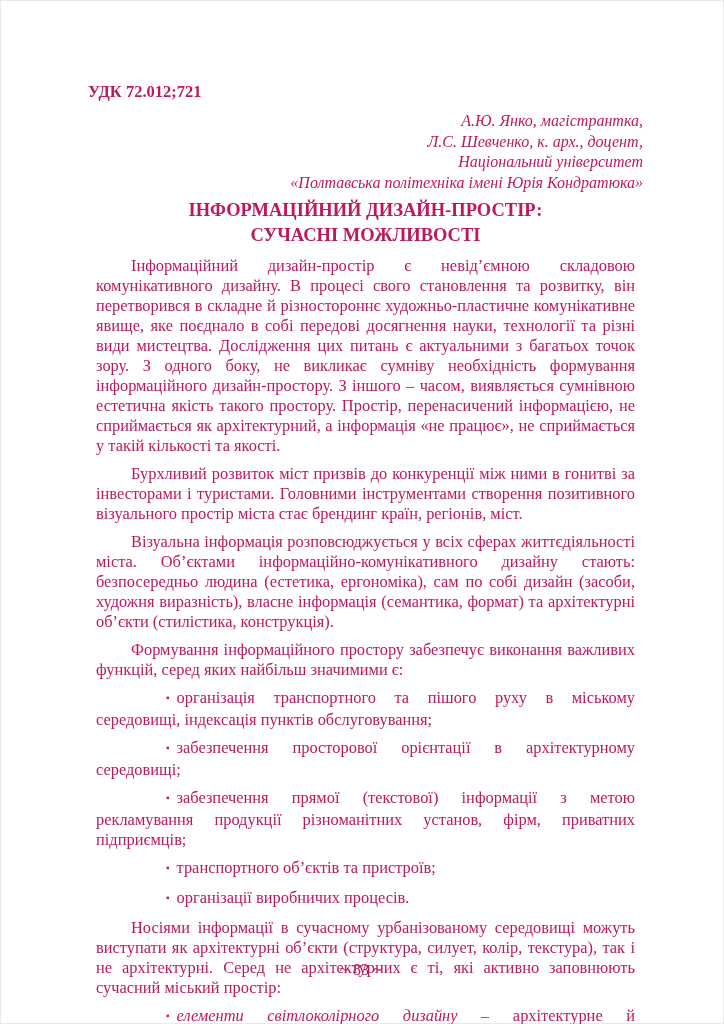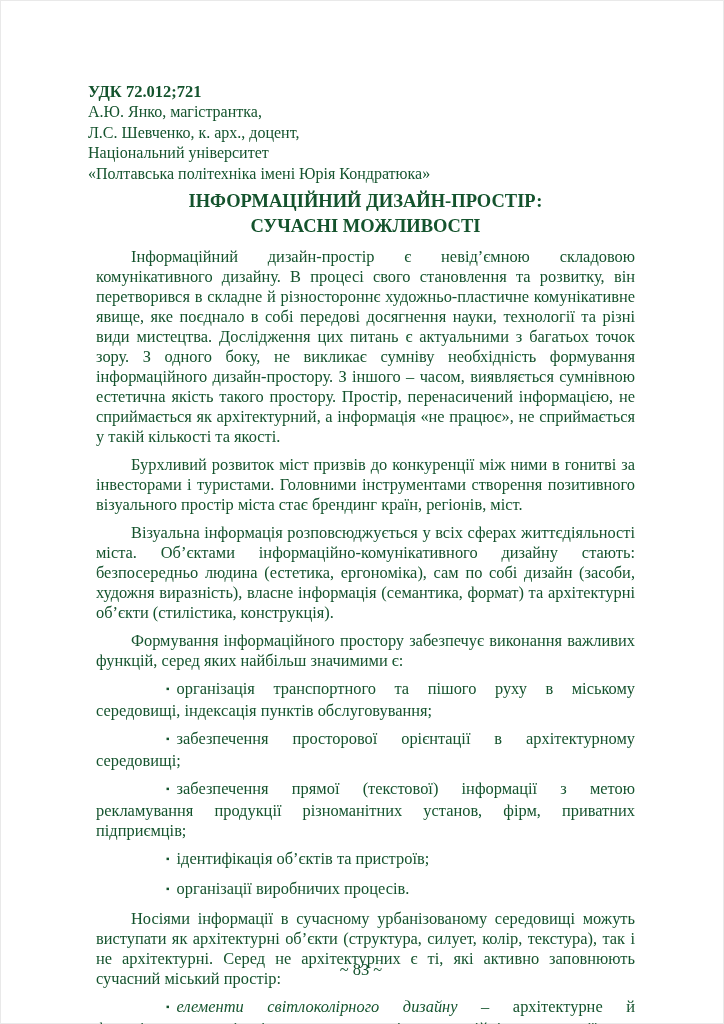--- a/index.html
+++ b/index.html
@@ -6,35 +6,37 @@
   body {
     width: 724px; height: 1024px;
     background: #f4f4f4;
     font-family: "Liberation Serif", "DejaVu Serif", serif;
   }
   .page {
     position: relative;
     width: 724px; height: 1024px;
     background: #ffffff;
     overflow: hidden;
-    color: #14532d;
+    color: #be185d;
     box-shadow: inset 0 0 0 1px #e9e9e9;
   }
   .content {
     position: absolute;
     left: 88px; top: 82px;
     width: 555px;
   }
   .udc {
     font-weight: bold;
     font-size: 16.5px;
     line-height: 20px;
   }
   .authors {
-    text-align: left;
+    margin-top: 9px;
+    text-align: right;
+    font-style: italic;
     font-size: 16px;
     line-height: 20.5px;
   }
   .title {
     margin: 5px 0 5px 0;
     text-align: center;
     font-weight: bold;
     font-size: 18.5px;
     line-height: 25px;
   }
@@ -85,21 +87,21 @@
     </h1>
 
     <p class="para">Інформаційний дизайн-простір є невід’ємною складовою комунікативного дизайну. В процесі свого становлення та розвитку, він перетворився в складне й різностороннє художньо-пластичне комунікативне явище, яке поєднало в собі передові досягнення науки, технології та різні види мистецтва. Дослідження цих питань є актуальними з багатьох точок зору. З одного боку, не викликає сумніву необхідність формування інформаційного дизайн-простору. З іншого – часом, виявляється сумнівною естетична якість такого простору. Простір, перенасичений інформацією, не сприймається як архітектурний, а інформація «не працює», не сприймається у такій кількості та якості.</p>
     <p class="para">Бурхливий розвиток міст призвів до конкуренції між ними в гонитві за інвесторами і туристами. Головними інструментами створення позитивного візуального простір міста стає брендинг країн, регіонів, міст.</p>
     <p class="para">Візуальна інформація розповсюджується у всіх сферах життєдіяльності міста. Об’єктами інформаційно-комунікативного дизайну стають: безпосередньо людина (естетика, ергономіка), сам по собі дизайн (засоби, художня виразність), власне інформація (семантика, формат) та архітектурні об’єкти (стилістика, конструкція).</p>
     <p class="para">Формування інформаційного простору забезпечує виконання важливих функцій, серед яких найбільш значимими є:</p>
 
     <p class="para"><span class="bullet-marker">▪</span><span>організація транспортного та пішого руху в міському середовищі, індексація пунктів обслуговування;</span></p>
     <p class="para"><span class="bullet-marker">▪</span><span>забезпечення просторової орієнтації в архітектурному середовищі;</span></p>
     <p class="para"><span class="bullet-marker">▪</span><span>забезпечення прямої (текстової) інформації з метою рекламування продукції різноманітних установ, фірм, приватних підприємців;</span></p>
-    <p class="para"><span class="bullet-marker">▪</span><span>ідентифікація об’єктів та пристроїв;</span></p>
+    <p class="para"><span class="bullet-marker">▪</span><span>транспортного об’єктів та пристроїв;</span></p>
     <p class="para"><span class="bullet-marker">▪</span><span>організації виробничих процесів.</span></p>
 
     <p class="para">Носіями інформації в сучасному урбанізованому середовищі можуть виступати як архітектурні об’єкти (структура, силует, колір, текстура), так і не архітектурні. Серед не архітектурних є ті, які активно заповнюють сучасний міський простір:</p>
 
     <p class="para justify-last"><span class="bullet-marker">▪</span><span class="italic">елементи світлоколірного дизайну</span><span> – архітектурне й функціональне підсвічування, сучасні проекційні технології та підсвічування малих</span></p>
 
   </div>
 
   <div class="page-number">~ 83 ~</div>
 </div>

